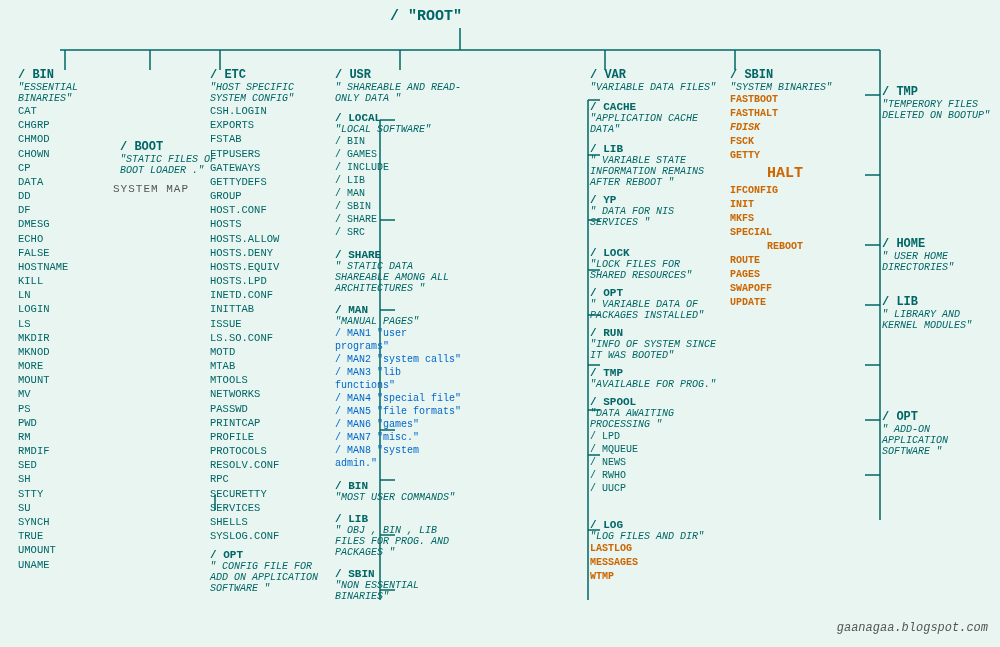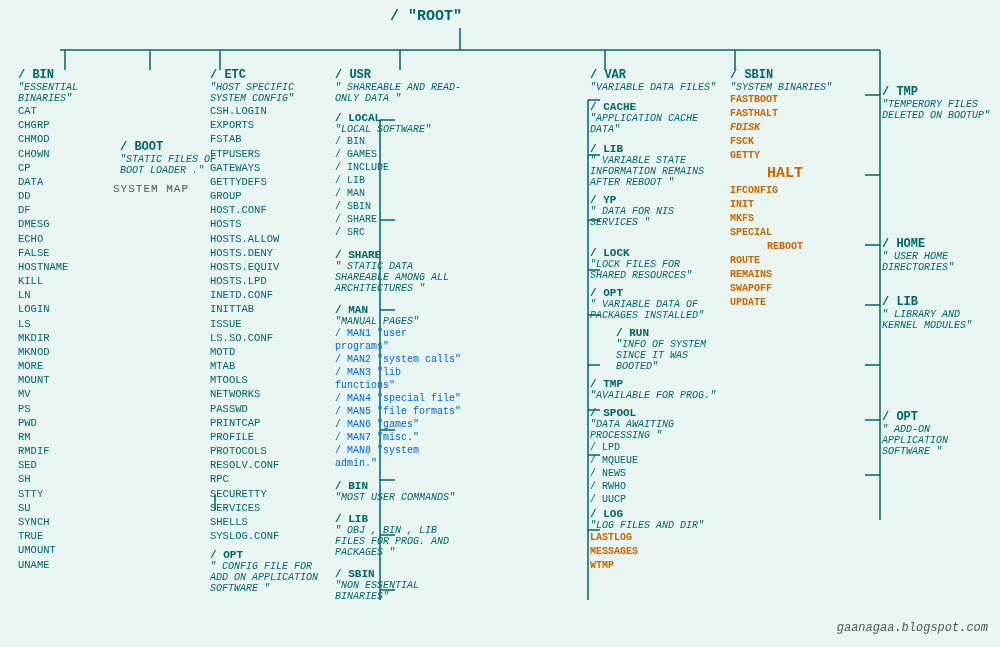--- a/index.html
+++ b/index.html
@@ -330,41 +330,41 @@
     <div style="margin-top:19px;">
       <div class="subdir-title">/ LOCK</div>
       <div class="subdir-desc">"LOCK FILES FOR SHARED RESOURCES"</div>
     </div>
 
     <div style="margin-top:6px;">
       <div class="subdir-title">/ OPT</div>
       <div class="subdir-desc">" VARIABLE DATA OF PACKAGES INSTALLED"</div>
     </div>
 
-    <div style="margin-top:6px;padding-left:26px;">
+    <div style="margin-top:6px;">
       <div class="subdir-title">/ RUN</div>
       <div class="subdir-desc">"INFO OF SYSTEM SINCE IT WAS BOOTED"</div>
     </div>
 
     <div style="margin-top:6px;">
       <div class="subdir-title">/ TMP</div>
       <div class="subdir-desc">"AVAILABLE FOR PROG."</div>
     </div>
 
     <div style="margin-top:6px;">
       <div class="subdir-title">/ SPOOL</div>
       <div class="subdir-desc">"DATA AWAITING PROCESSING "</div>
       <div class="subdir-item">/ LPD</div>
       <div class="subdir-item">/ MQUEUE</div>
       <div class="subdir-item">/ NEWS</div>
       <div class="subdir-item">/ RWHO</div>
       <div class="subdir-item">/ UUCP</div>
     </div>
 
-    <div style="margin-top:2px;">
+    <div style="margin-top:24px;">
       <div class="subdir-title">/ LOG</div>
       <div class="subdir-desc">"LOG FILES AND DIR"</div>
       <div class="highlight" style="font-size:10px; line-height:1.4;">LASTLOG</div>
       <div class="highlight" style="font-size:10px; line-height:1.4;">MESSAGES</div>
       <div class="highlight" style="font-size:10px; line-height:1.4;">WTMP</div>
     </div>
   </div>
 
   <div class="col" style="left:730px; top:68px; width:110px;">
     <div class="dir-title">/ SBIN</div>
@@ -375,21 +375,21 @@
       <div class="highlight" style="font-size:10px; line-height:1.4;font-style:italic;">FDISK</div>
       <div class="highlight" style="font-size:10px; line-height:1.4;">FSCK</div>
       <div class="highlight" style="font-size:10px; line-height:1.4;">GETTY</div>
       <div class="highlight" style="font-size:15px; line-height:1.4;text-align:center;">HALT</div>
       <div class="highlight" style="font-size:10px; line-height:1.4;">IFCONFIG</div>
       <div class="highlight" style="font-size:10px; line-height:1.4;">INIT</div>
       <div class="highlight" style="font-size:10px; line-height:1.4;">MKFS</div>
       <div class="highlight" style="font-size:10px; line-height:1.4;">SPECIAL</div>
       <div class="highlight" style="font-size:10px; line-height:1.4;text-align:center;">REBOOT</div>
       <div class="highlight" style="font-size:10px; line-height:1.4;">ROUTE</div>
-      <div class="highlight" style="font-size:10px; line-height:1.4;">REMAINS</div>
+      <div class="highlight" style="font-size:10px; line-height:1.4;">PAGES</div>
       <div class="highlight" style="font-size:10px; line-height:1.4;">SWAPOFF</div>
       <div class="highlight" style="font-size:10px; line-height:1.4;">UPDATE</div>
     </div>
   </div>
 
   <div class="col" style="left:882px; top:85px; width:115px;">
     <div class="dir-title">/ TMP</div>
     <div class="dir-desc" style="font-size:10px; font-style:italic;">"TEMPERORY FILES DELETED ON BOOTUP"</div>
   </div>
 

